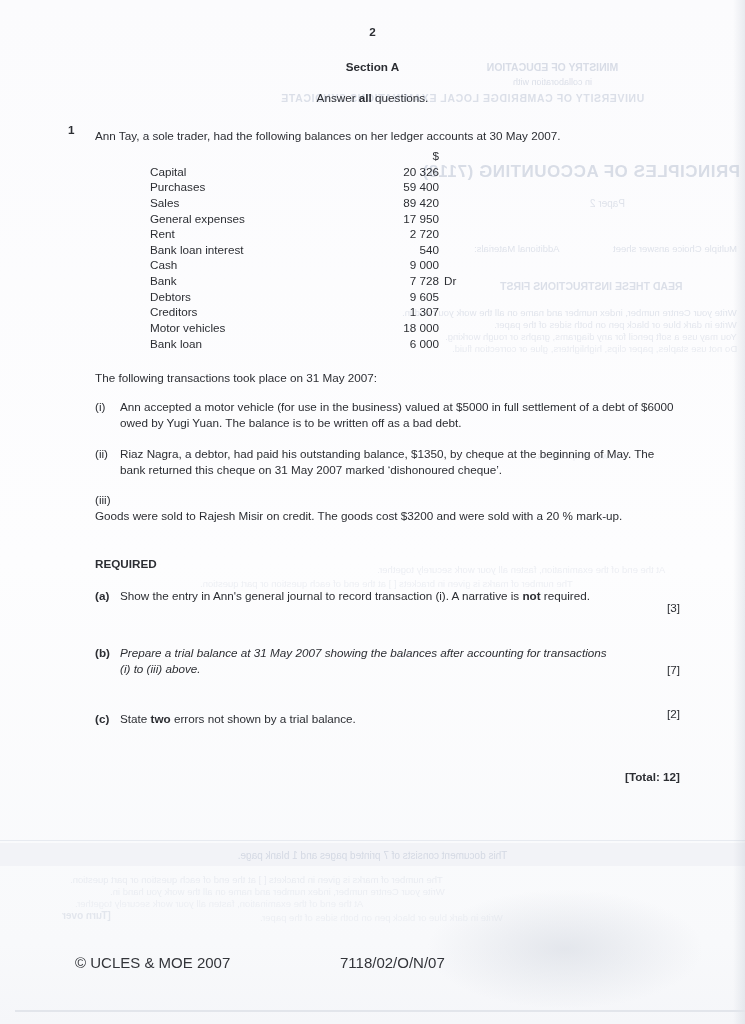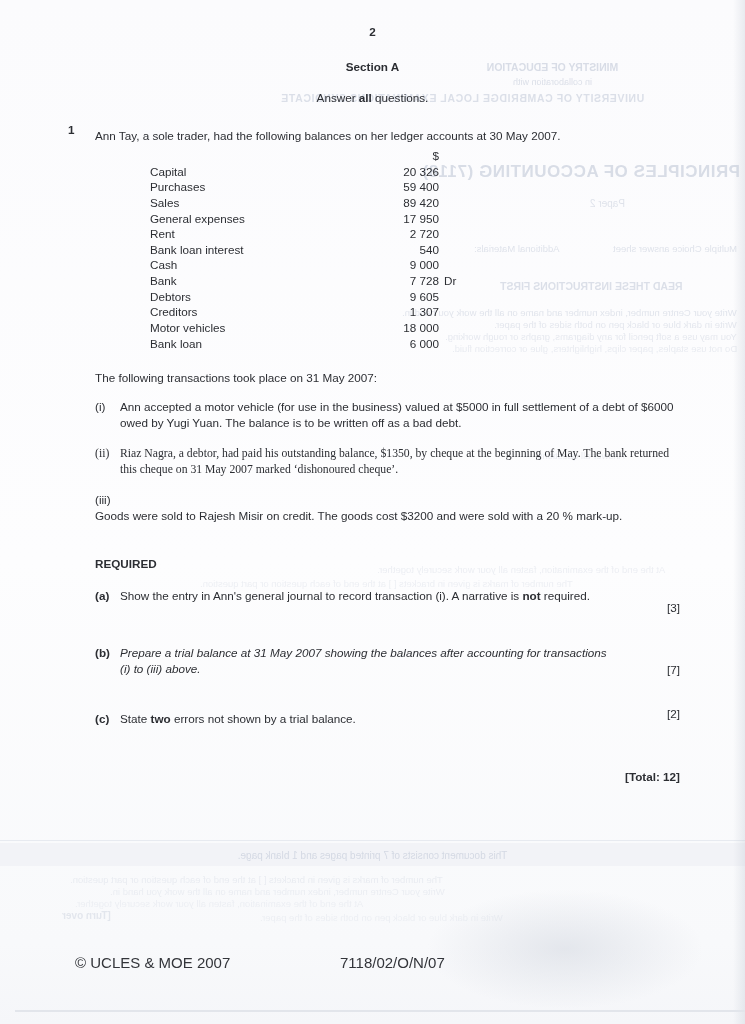--- a/index.html
+++ b/index.html
@@ -138,21 +138,21 @@
         <span class="tsuf"></span>
       </div>
   </div>
 
   <div class="abs" style="top:370px;left:95px;">The following transactions took place on 31 May 2007:</div>
 
   <div class="item" style="top:399px;width:587px;">
     <span class="imark">(i)</span>
     <span class="itext">Ann accepted a motor vehicle (for use in the business) valued at $5000 in full settlement of a debt of $6000 owed by Yugi Yuan. The balance is to be written off as a bad debt.</span>
   </div>
-  <div class="item" style="top:446px;width:587px;font-family:Liberation Serif, serif;">
+  <div class="item" style="top:446px;width:587px;">
     <span class="imark">(ii)</span>
     <span class="itext">Riaz Nagra, a debtor, had paid his outstanding balance, $1350, by cheque at the beginning of May. The bank returned this cheque on 31 May 2007 marked ‘dishonoured cheque’.</span>
   </div>
   <div class="item" style="top:492px;width:587px;flex-direction:column;">
     <span class="imark">(iii)</span>
     <span class="itext">Goods were sold to Rajesh Misir on credit. The goods cost $3200 and were sold with a 20 % mark-up.</span>
   </div>
 
   <div class="abs b" style="top:556px;left:95px;">REQUIRED</div>
 

